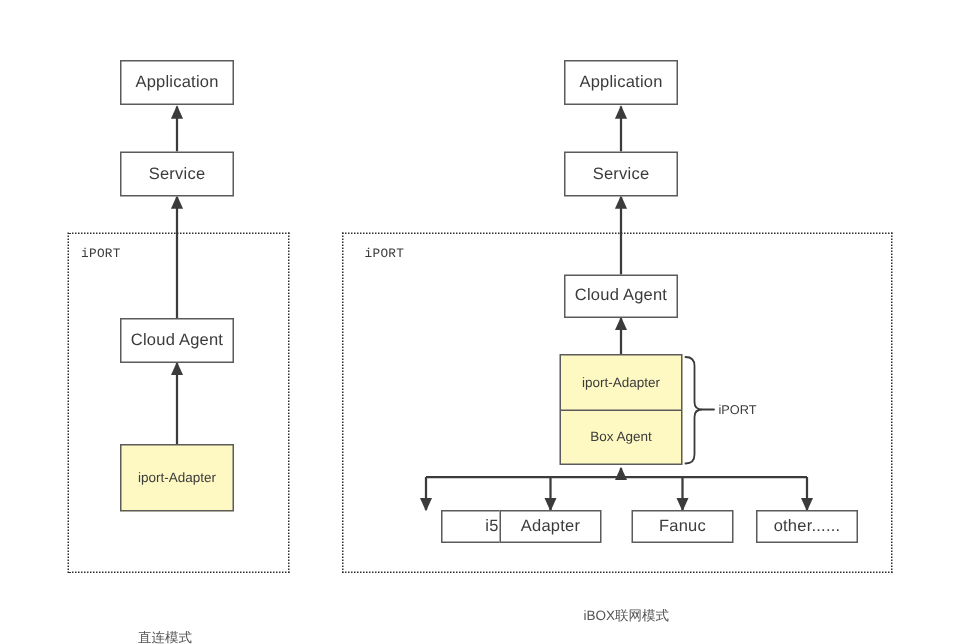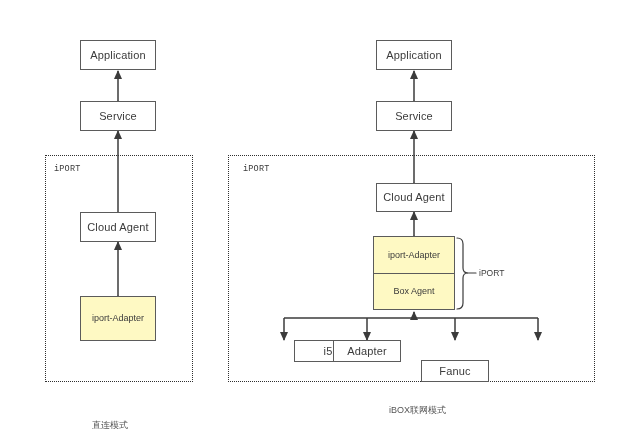--- a/index.html
+++ b/index.html
@@ -154,17 +154,18 @@
 
   <div class="stack" style="left:373px;top:236px;width:82px;height:74px;">
     <div class="cell">iport-Adapter</div>
     <div class="cell">Box Agent</div>
   </div>
 
   <div class="brace-label" style="left:479px;top:268px;">iPORT</div>
 
   <div class="node" style="left:250px;top:340px;width:68px;height:22px;margin-left:44px;">i5</div>
   <div class="node" style="left:333px;top:340px;width:68px;height:22px;">Adapter</div>
-  <div class="node" style="left:421px;top:360px;width:68px;height:22px;">Fanuc</div>
+  <div class="node" style="left:421px;top:340px;width:68px;height:22px;">Fanuc</div>
+  <div class="node" style="left:504px;top:340px;width:68px;height:22px;">other......</div>
 
   <div class="caption" style="left:389px;top:404px;text-align:center;">iBOX联网模式</div>
 
 </div>
 
 </body></html>

